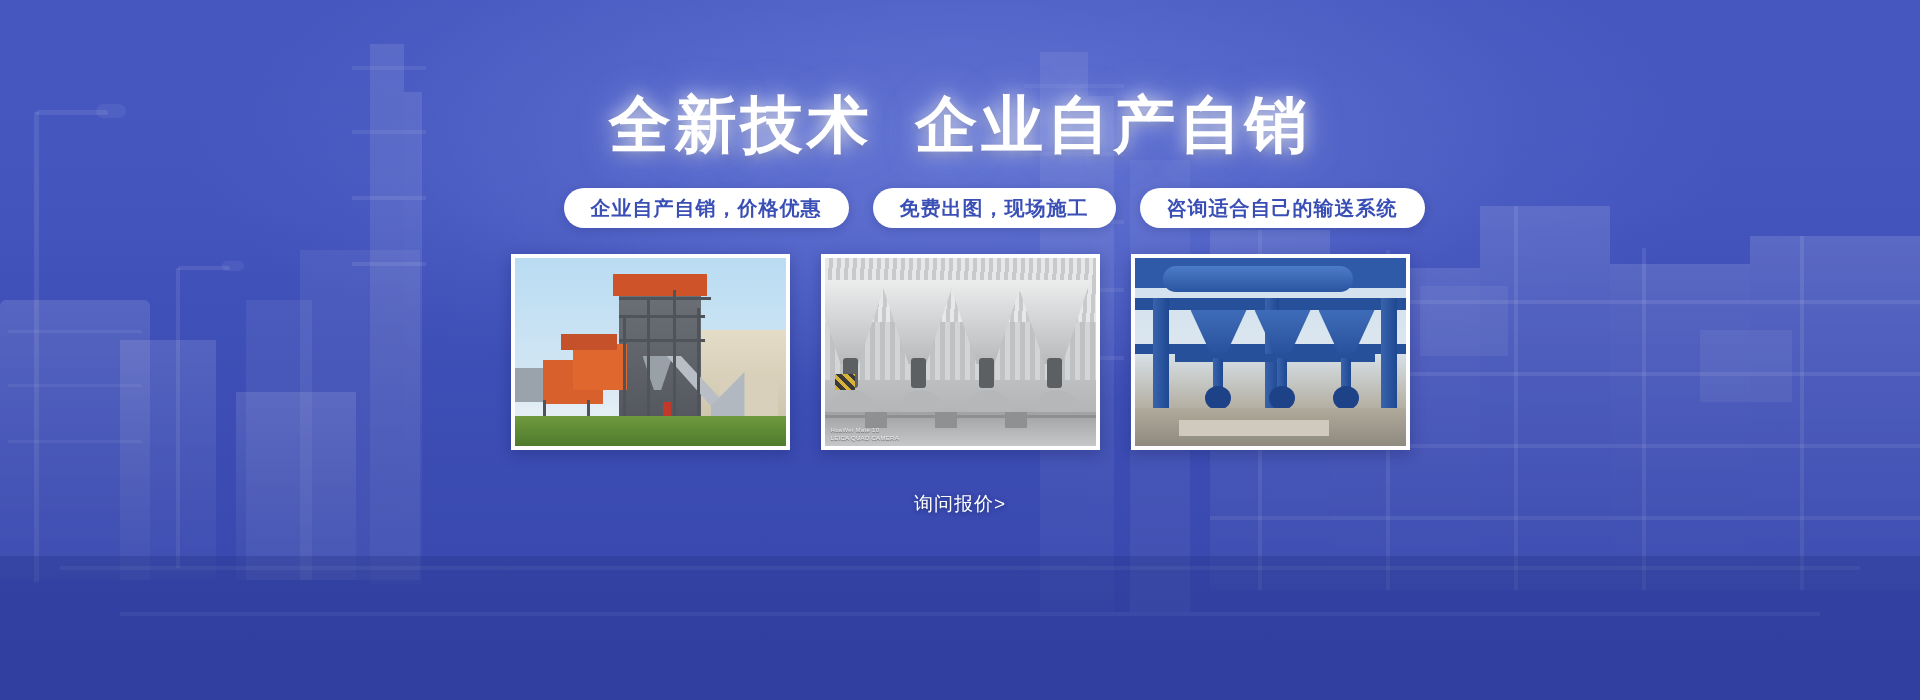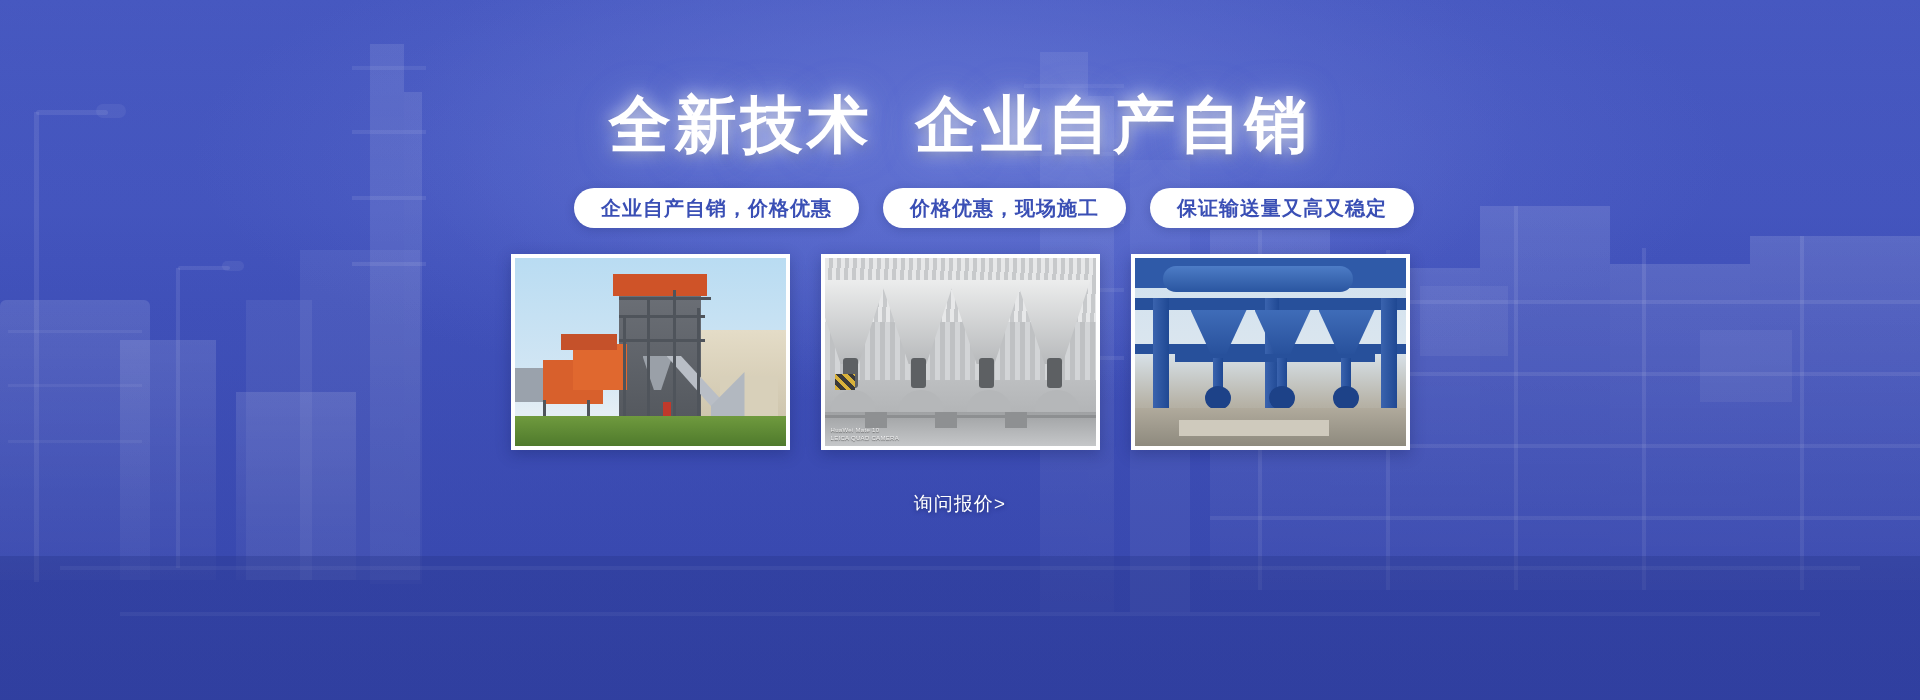--- a/index.html
+++ b/index.html
@@ -141,21 +141,20 @@
     background:#1b2338; color:#ffffff;
     font-size:20px; font-weight:bold; letter-spacing:1px;
     border:none; cursor:pointer; white-space:nowrap;
     box-shadow:0 2px 8px rgba(10,16,46,.45);
   }
   #cta-secondary{
     height:42px; display:flex; align-items:center;
     color:#ffffff; font-size:19px; letter-spacing:1px;
     cursor:pointer; white-space:nowrap;
     text-shadow:0 1px 4px rgba(15,25,80,.6);
-    font-family:Liberation Mono, monospace;
   }
 </style>
 </head>
 <body>
 
 <div id="banner">
 
   <div id="ghost-layer">
 
     <div class="ghost g-line" style="left:34px;top:112px;width:5px;height:470px;"></div>
@@ -213,22 +212,22 @@
     <div class="ghost g-soft" style="left:60px;top:566px;width:1800px;height:4px;"></div>
     <div class="ghost g-soft" style="left:120px;top:612px;width:1700px;height:4px;"></div>
   </div>
 
   <div id="haze"></div>
 
   <div id="title">全新技术  企业自产自销</div>
 
   <div id="tags">
     <div class="pill">企业自产自销，价格优惠</div>
-    <div class="pill">价格优惠，现场施工</div>
-    <div class="pill">保证输送量又高又稳定</div>
+    <div class="pill">免费出图，现场施工</div>
+    <div class="pill">咨询适合自己的输送系统</div>
   </div>
 
   <div id="photos">
 
     <div class="shot s1">
       <div class="inner">
         <div class="el p1-sky"></div>
         <div class="el p1-grass"></div>
         <div class="el p1-bld"></div>
         <div class="el p1-bld2"></div>

